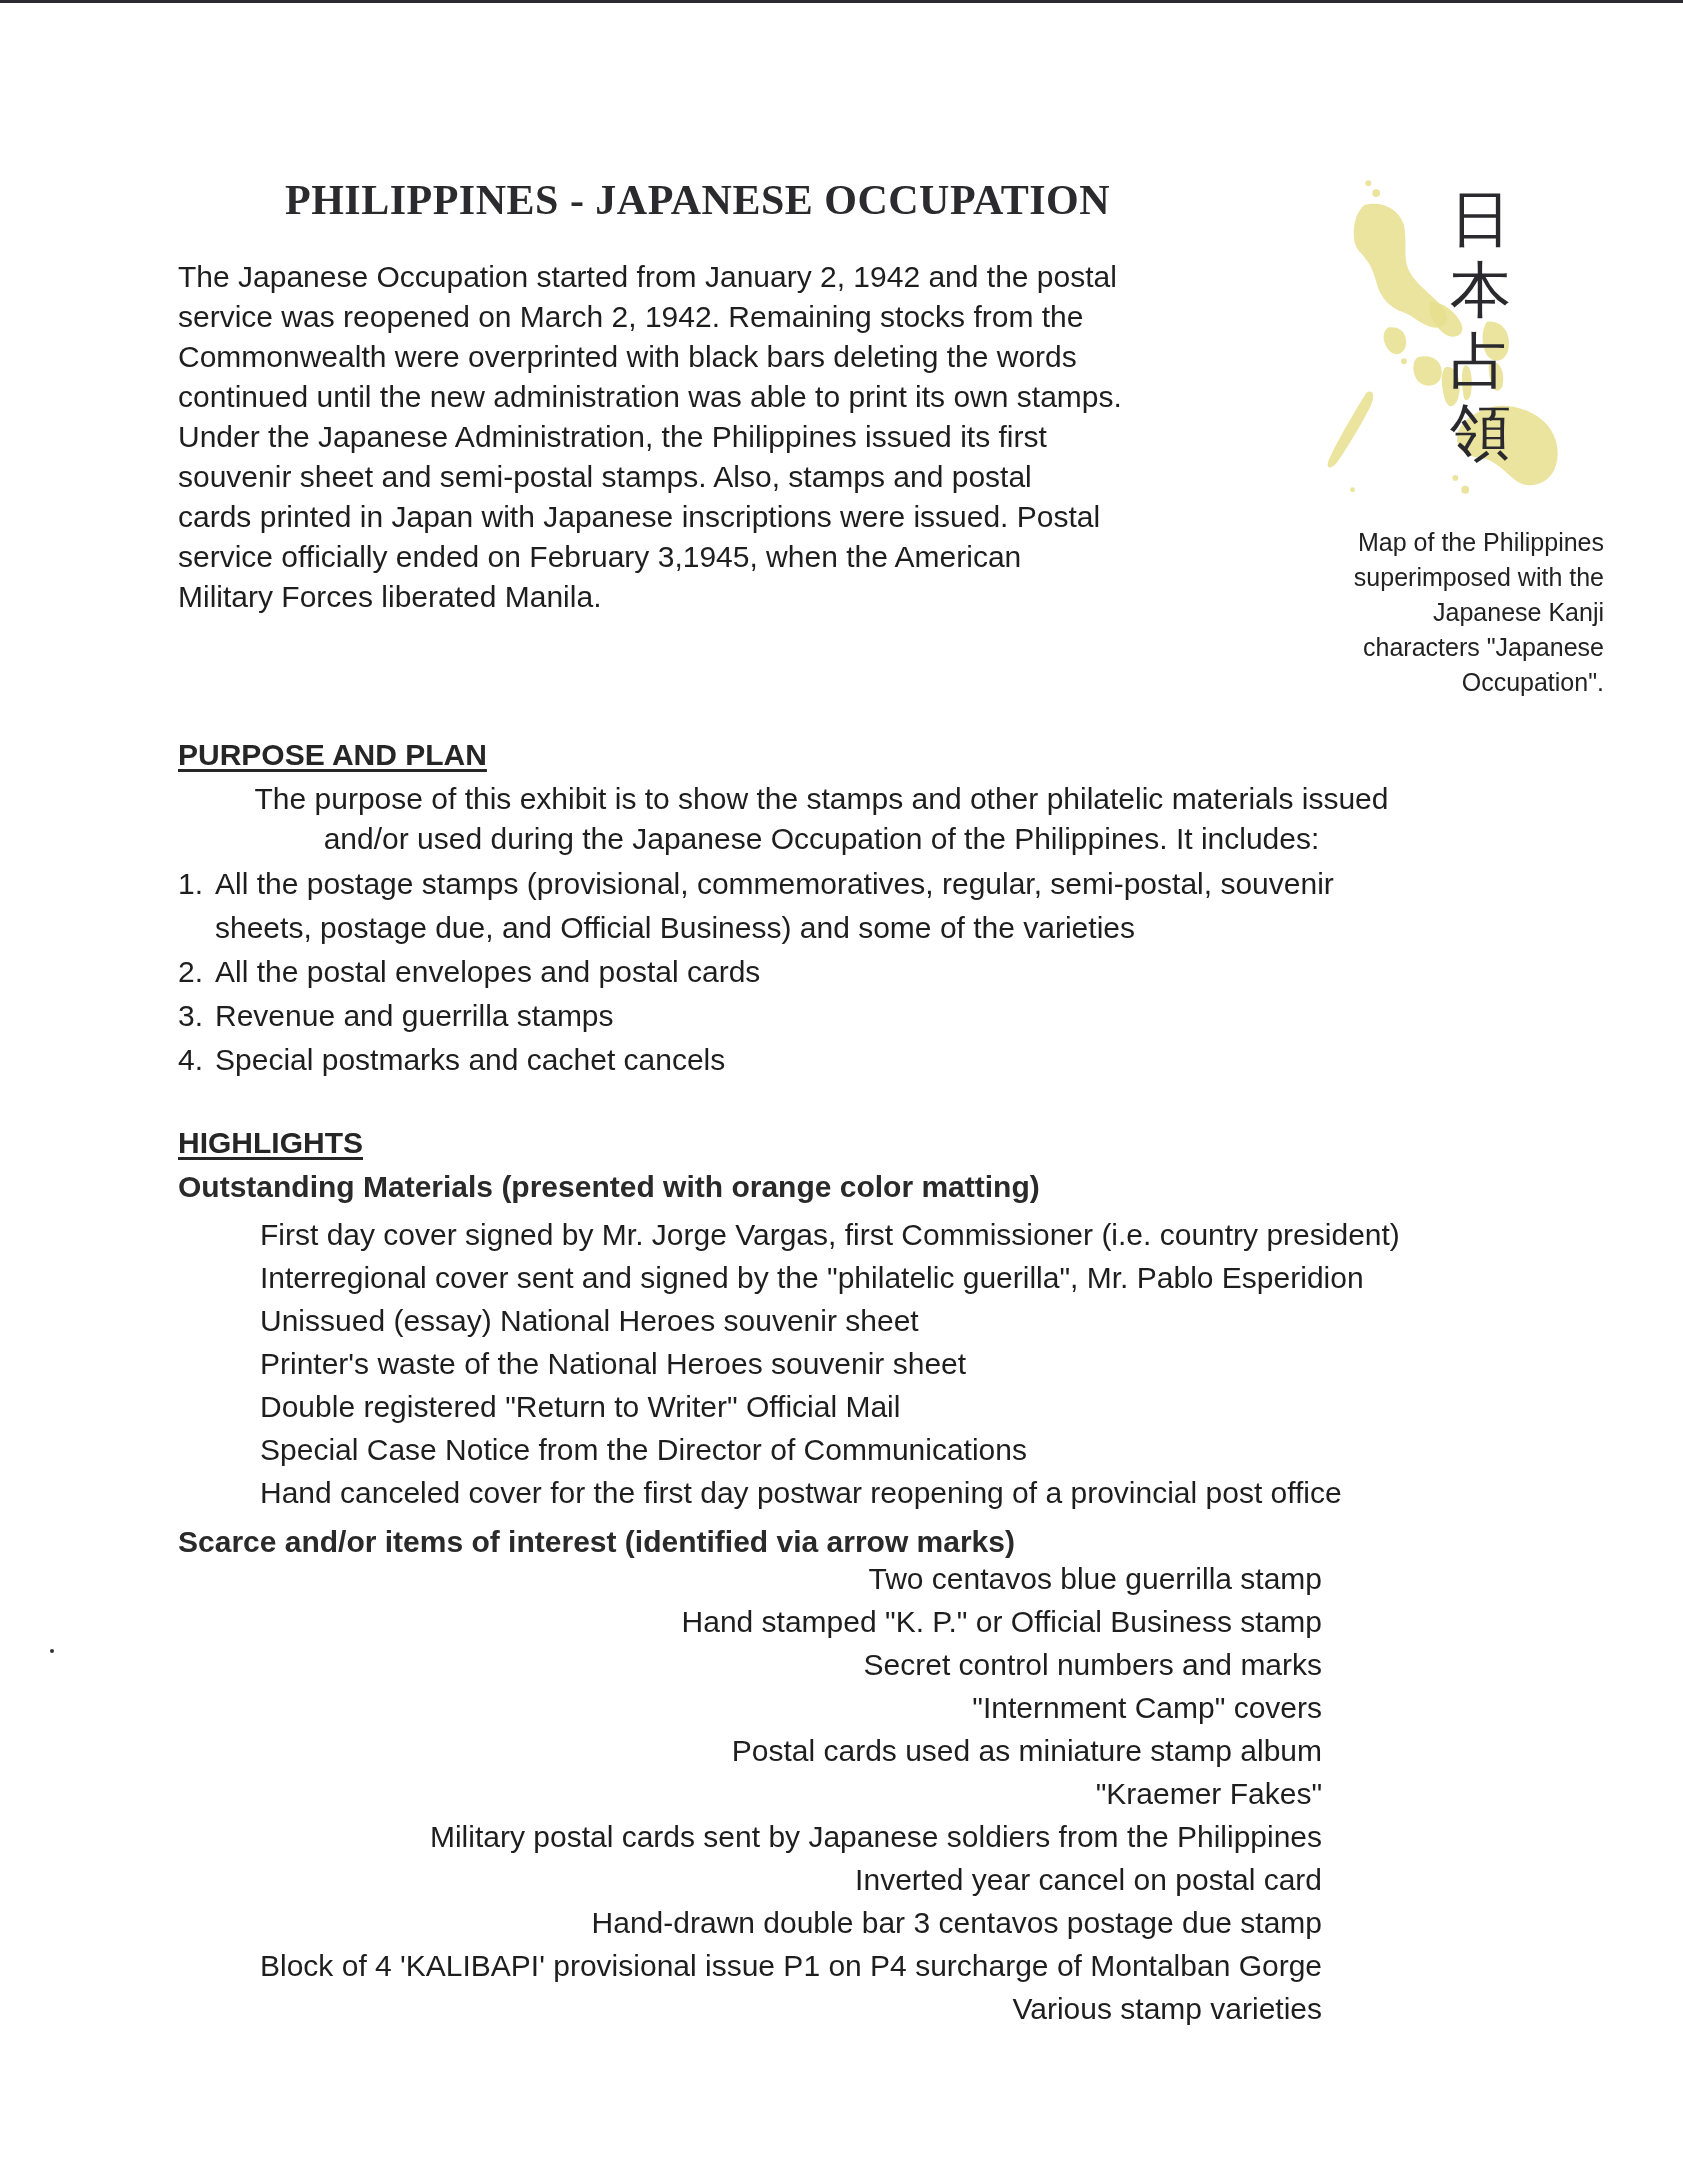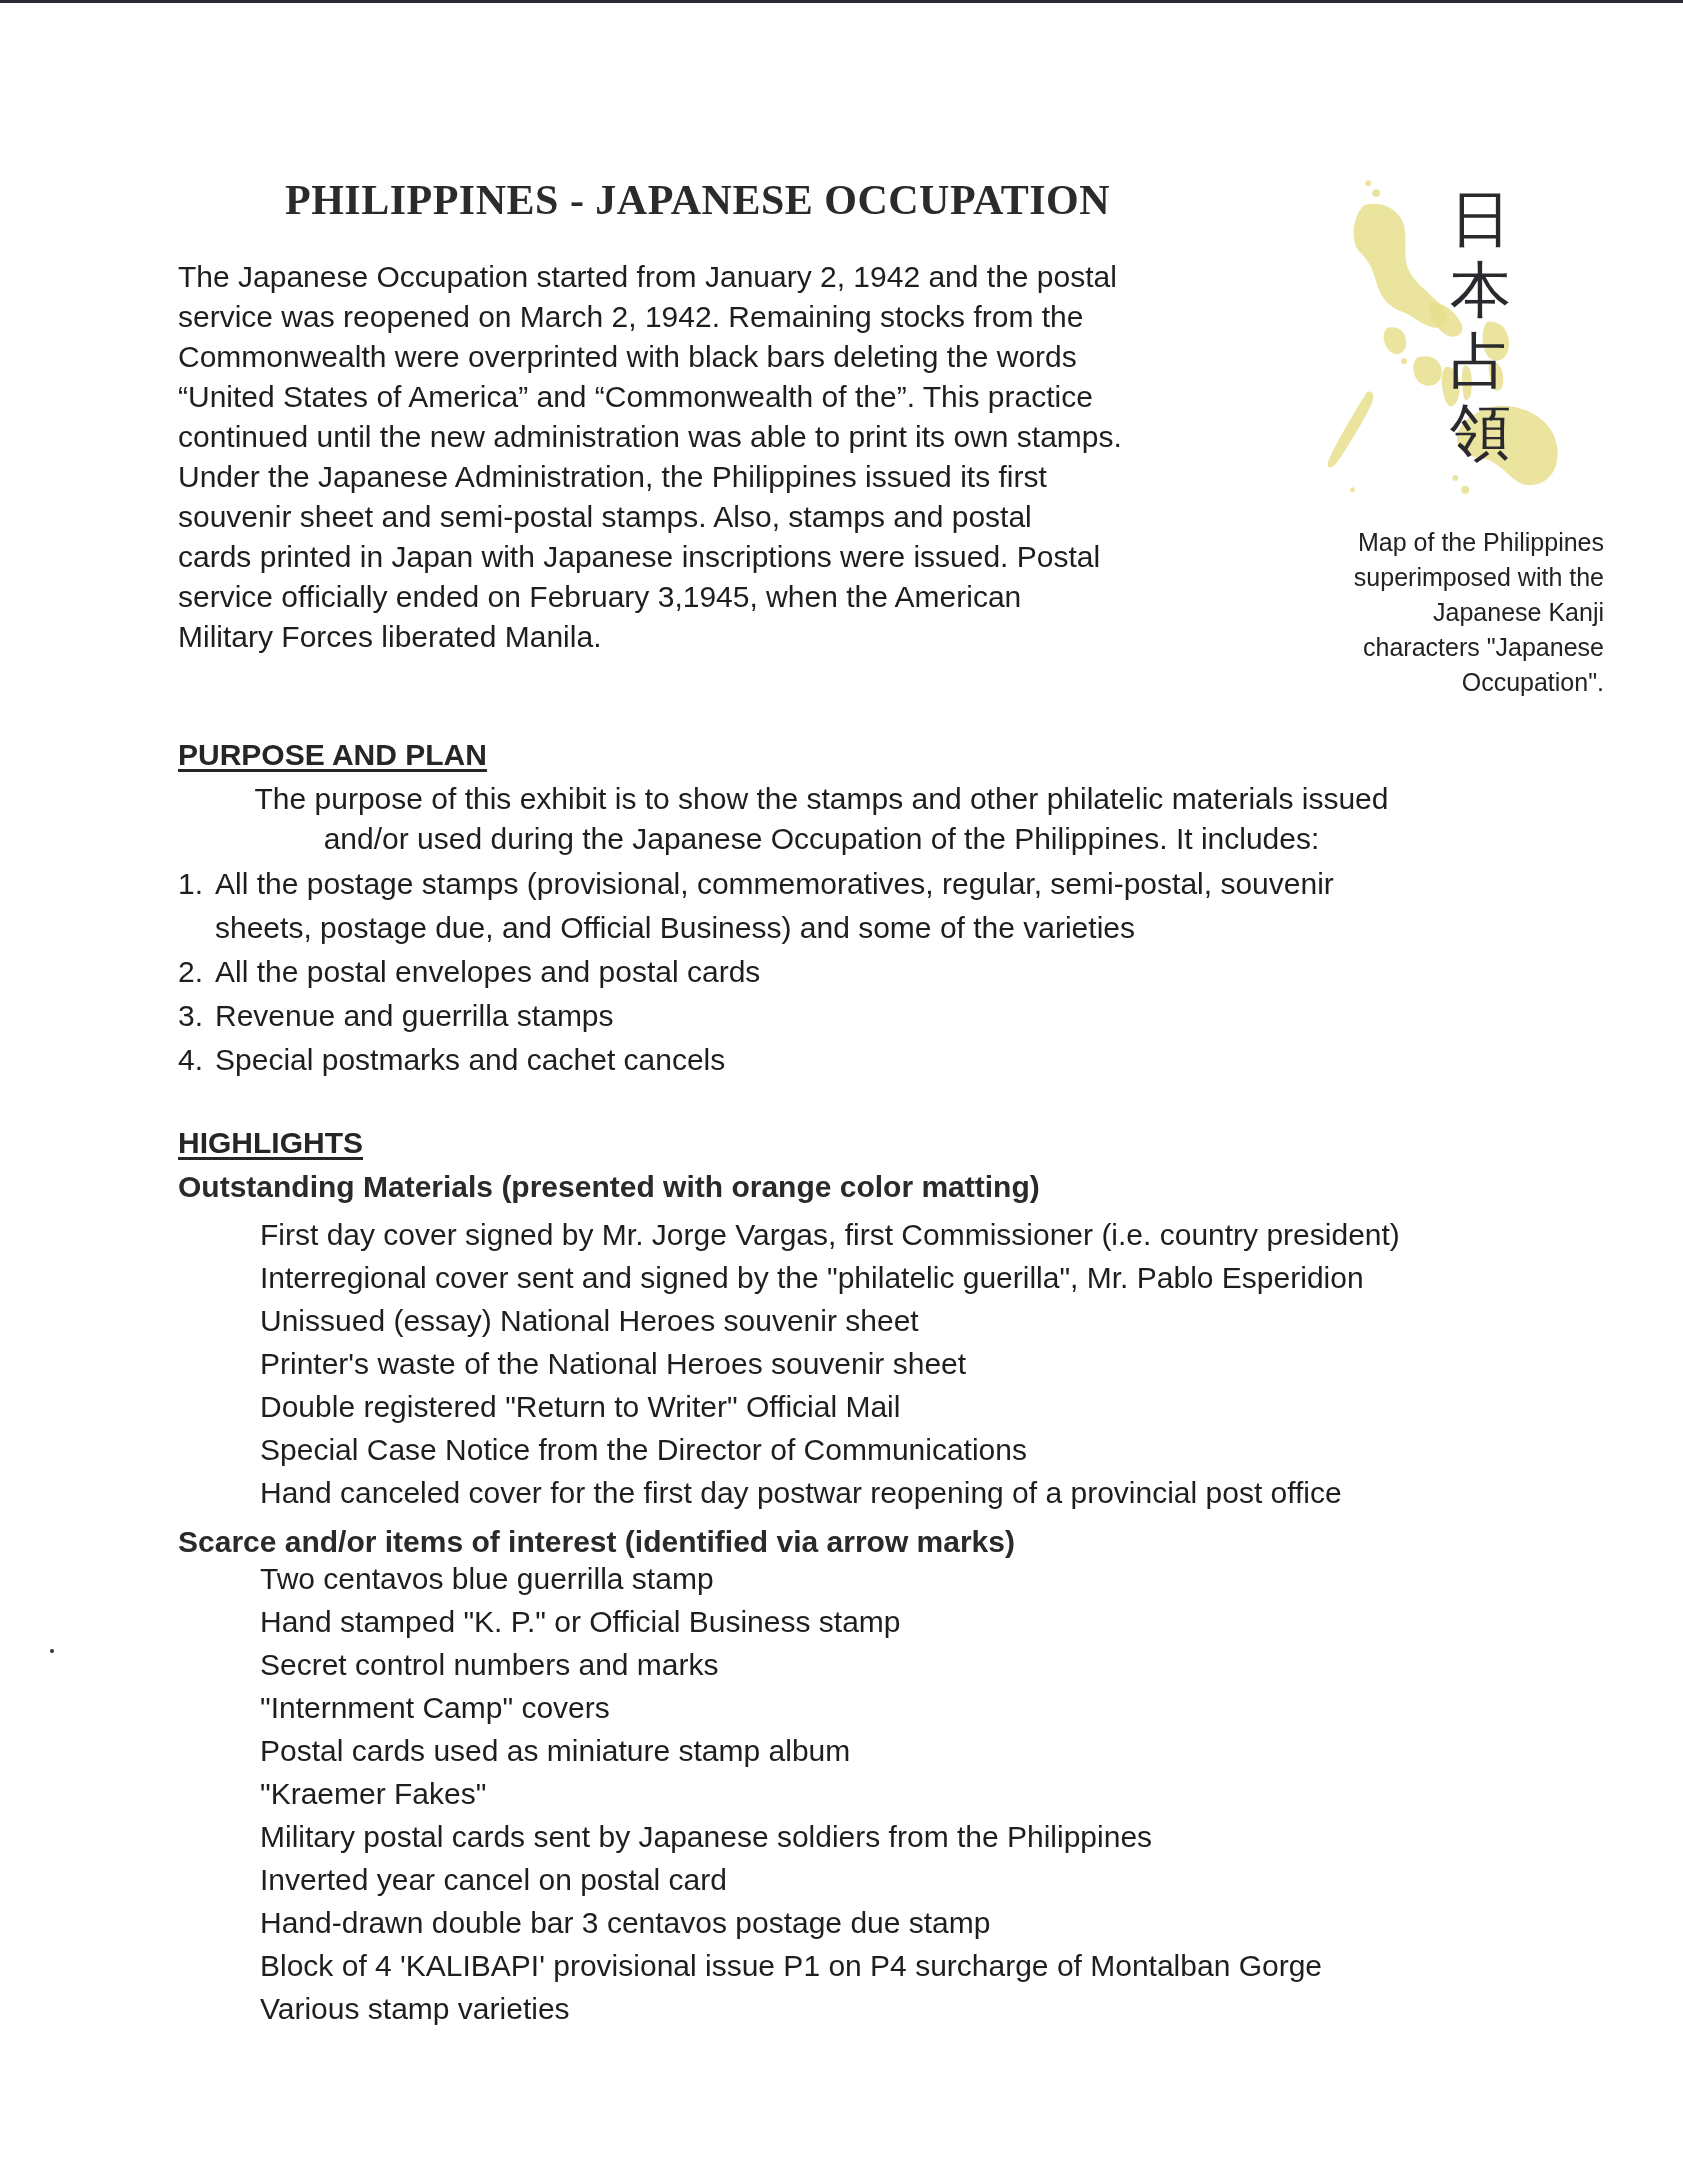--- a/index.html
+++ b/index.html
@@ -86,36 +86,35 @@
     }
     .sub-outstanding { top: 1170px; }
     .sub-scarce { top: 1525px; }
 
     .item-list {
       position: absolute; left: 260px; list-style: none; margin: 0; padding: 0;
       font-size: 30px;
     }
     .item-list li { white-space: nowrap; line-height: 43px; }
     .list-outstanding { top: 1213px; }
-    .list-scarce { top: 1557px; }
+    .list-scarce { top: 1557px; text-align: right; }
 
     .speck { position: absolute; background: #333; border-radius: 50%; }
   </style>
 </head>
 <body>
 
 <div class="top-edge"></div>
 
 <h1 class="page-title">PHILIPPINES - JAPANESE OCCUPATION</h1>
 
 <p class="intro">
   <span>The Japanese Occupation started from January 2, 1942 and the postal</span>
   <span>service was reopened on March 2, 1942.  Remaining stocks from the</span>
   <span>Commonwealth were overprinted with black bars deleting the words</span>
-  <span>“United States of America” and “Commonwealth of the”.  This practice</span>
   <span>continued until the new administration was able to print its own stamps.</span>
   <span>Under the Japanese Administration, the Philippines issued its first</span>
   <span>souvenir sheet and semi-postal stamps.   Also, stamps and postal</span>
   <span>cards printed in Japan with Japanese inscriptions were issued.  Postal</span>
   <span>service officially ended on February 3,1945, when the American</span>
   <span>Military Forces liberated Manila.</span>
 </p>
 
 <div class="figure">
   <svg viewBox="0 0 270 345">

